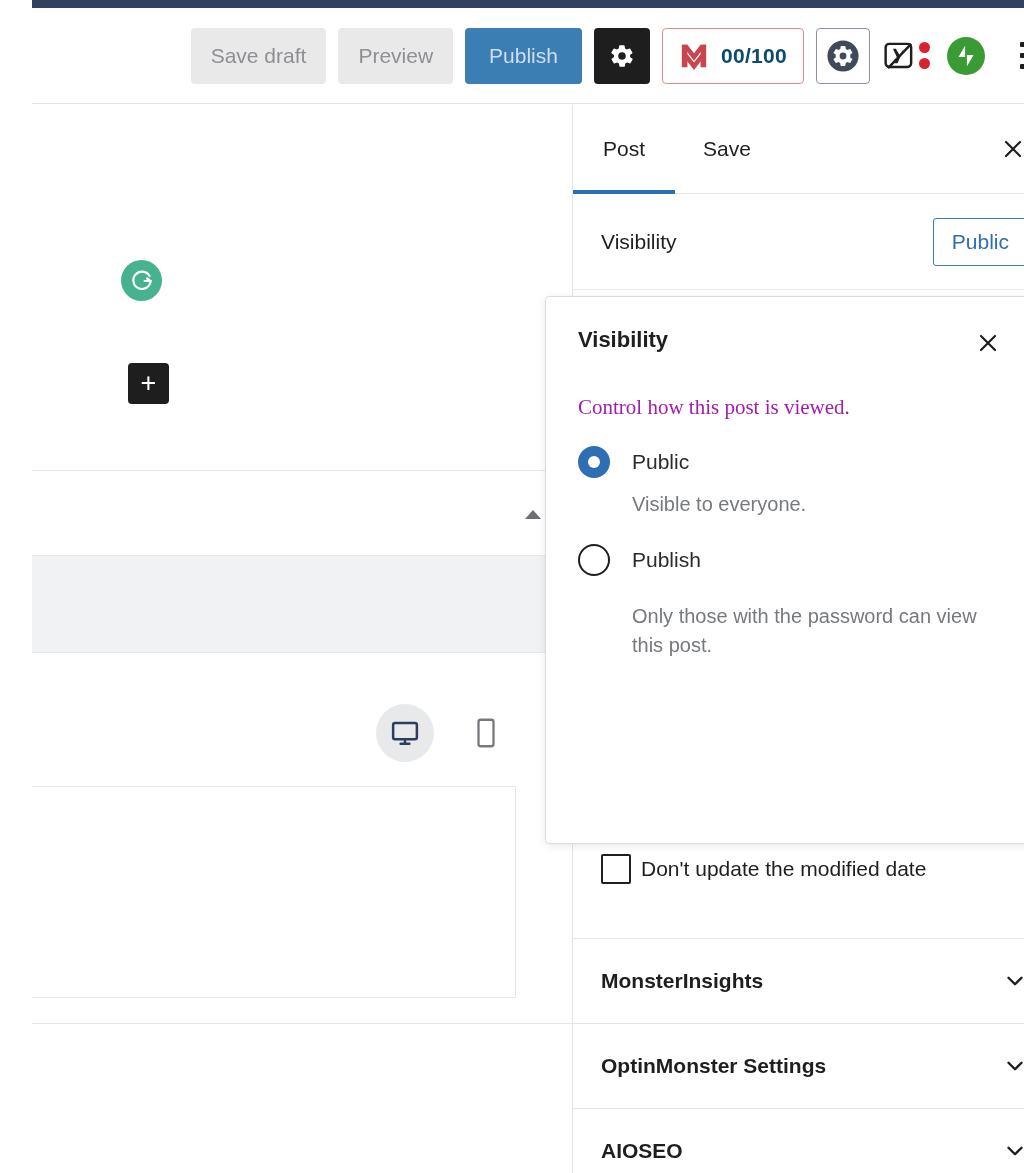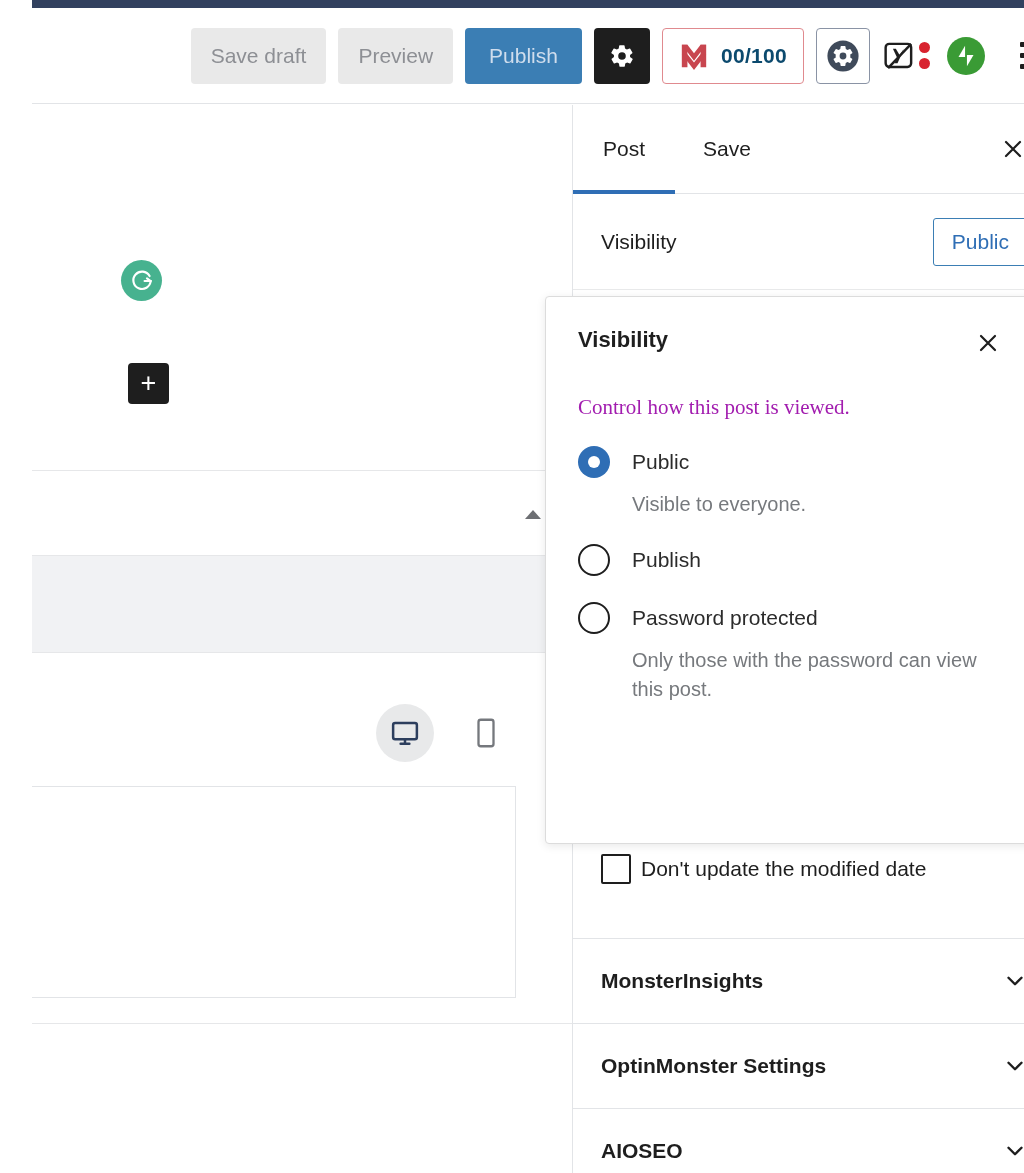--- a/index.html
+++ b/index.html
@@ -359,21 +359,17 @@
     </div>
 
     <div class="radio-item">
       <div class="radio-line">
         <span class="radio"></span>
         <span class="radio-label">Publish</span>
       </div>
     </div>
 
     <div class="radio-item">
-      <div class="radio-line">
-        <span class="radio"></span>
-        <span class="radio-label">Password protected</span>
-      </div>
       <div class="radio-help">Only those with the password can view this post.</div>
     </div>
   </div>
 
 </div>
 
 </body></html>

